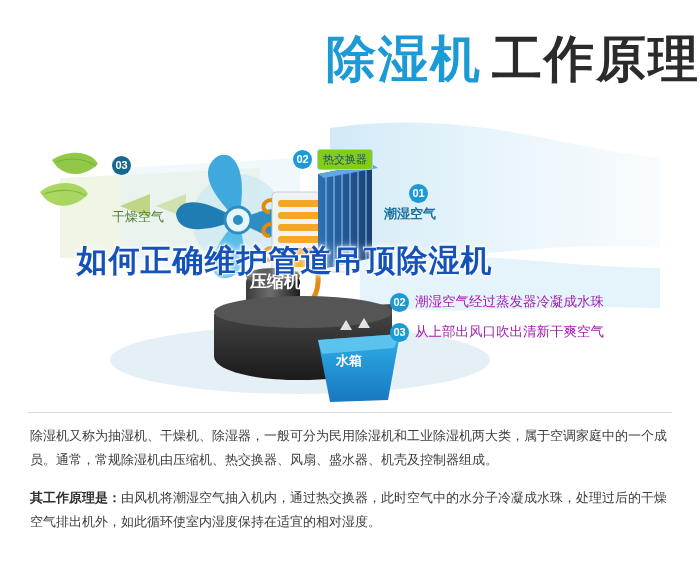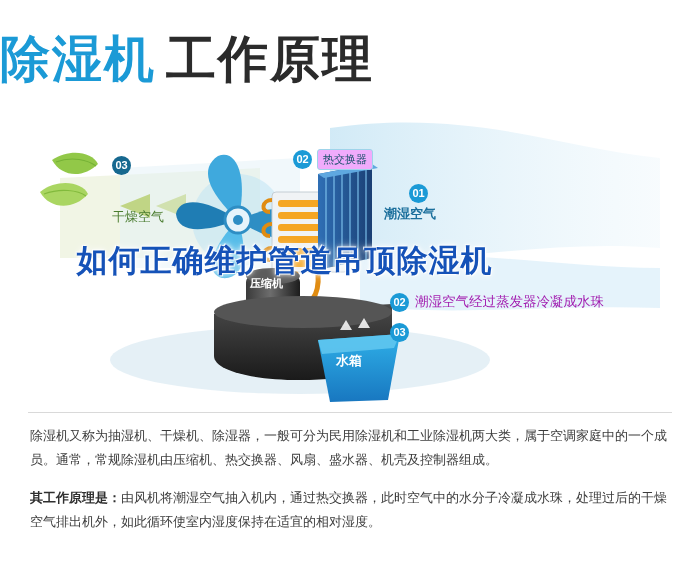--- a/index.html
+++ b/index.html
@@ -22,21 +22,21 @@
     overflow: hidden;
   }
 
   
   .title-area {
     position: absolute;
     left: 0;
     top: 26px;
     width: 700px;
     height: 70px;
-    text-align: left;
+    text-align: right;
     white-space: nowrap;
   }
   .title-blue {
     font-family: "DejaVu Sans", "Liberation Sans", sans-serif;
     font-size: 50px;
     font-weight: bold;
     color: #1b9ad6;
     letter-spacing: 2px;
     vertical-align: middle;
   }
@@ -71,21 +71,21 @@
     font-size: 11px;
     font-weight: bold;
     line-height: 19px;
     text-align: center;
     font-family: "Liberation Sans", sans-serif;
   }
   .badge.dark { background: #16688f; }
 
   .tagbox {
     position: absolute;
-    background: #f0abfc;
+    background: #84cc16;
     border: 1px solid #9fd4ea;
     border-radius: 3px;
     color: #18506b;
     font-size: 11px;
     font-family: "DejaVu Sans", sans-serif;
     padding: 2px 5px;
     white-space: nowrap;
   }
   .label-white {
     position: absolute;
@@ -311,33 +311,34 @@
     </svg>
 
     <div class="badge dark" style="left:112px; top:48px;">03</div>
     <div class="badge" style="left:293px; top:42px;">02</div>
     <div class="badge" style="left:378px; top:76px;margin-left:31px;">01</div>
 
     <div class="tagbox" style="left:317px; top:41px;">热交换器</div>
 
     <div class="label-blue" style="left:96px; top:100px; color:#4a7c2f;">干燥空气</div>
     <div class="label-white" style="left:384px; top:97px; color:#1b6f9c;font-family:Liberation Serif, serif;">潮湿空气</div>
-    <div class="label-white" style="left:250px; top:168px; font-size:11px;">压缩机</div>
+    <div class="label-white" style="left:250px; top:162px; font-size:17px;">压缩机</div>
     <div class="label-white" style="left:336px; top:244px;">水箱</div>
   </div>
 
   <div class="overlay-headline">如何正确维护管道吊顶除湿机</div>
 
   <div class="steps">
     <div class="step-row">
       <span class="badge-inline">02</span>
       <span class="step-text">潮湿空气经过蒸发器冷凝成水珠</span>
     </div>
     <div class="step-row">
       <span class="badge-inline">03</span>
+      <span class="step-text">从上部出风口吹出清新干爽空气</span>
     </div>
   </div>
 
   <div class="divider"></div>
 
   <div class="body-text">
     <p class="para">除湿机又称为抽湿机、干燥机、除湿器，一般可分为民用除湿机和工业除湿机两大类，属于空调家庭中的一个成员。通常，常规除湿机由压缩机、热交换器、风扇、盛水器、机壳及控制器组成。</p>
     <p class="para"><span class="bold-lead">其工作原理是：</span><span>由风机将潮湿空气抽入机内，通过热交换器，此时空气中的水分子冷凝成水珠，处理过后的干燥空气排出机外，如此循环使室内湿度保持在适宜的相对湿度。</span></p>
   </div>
 

